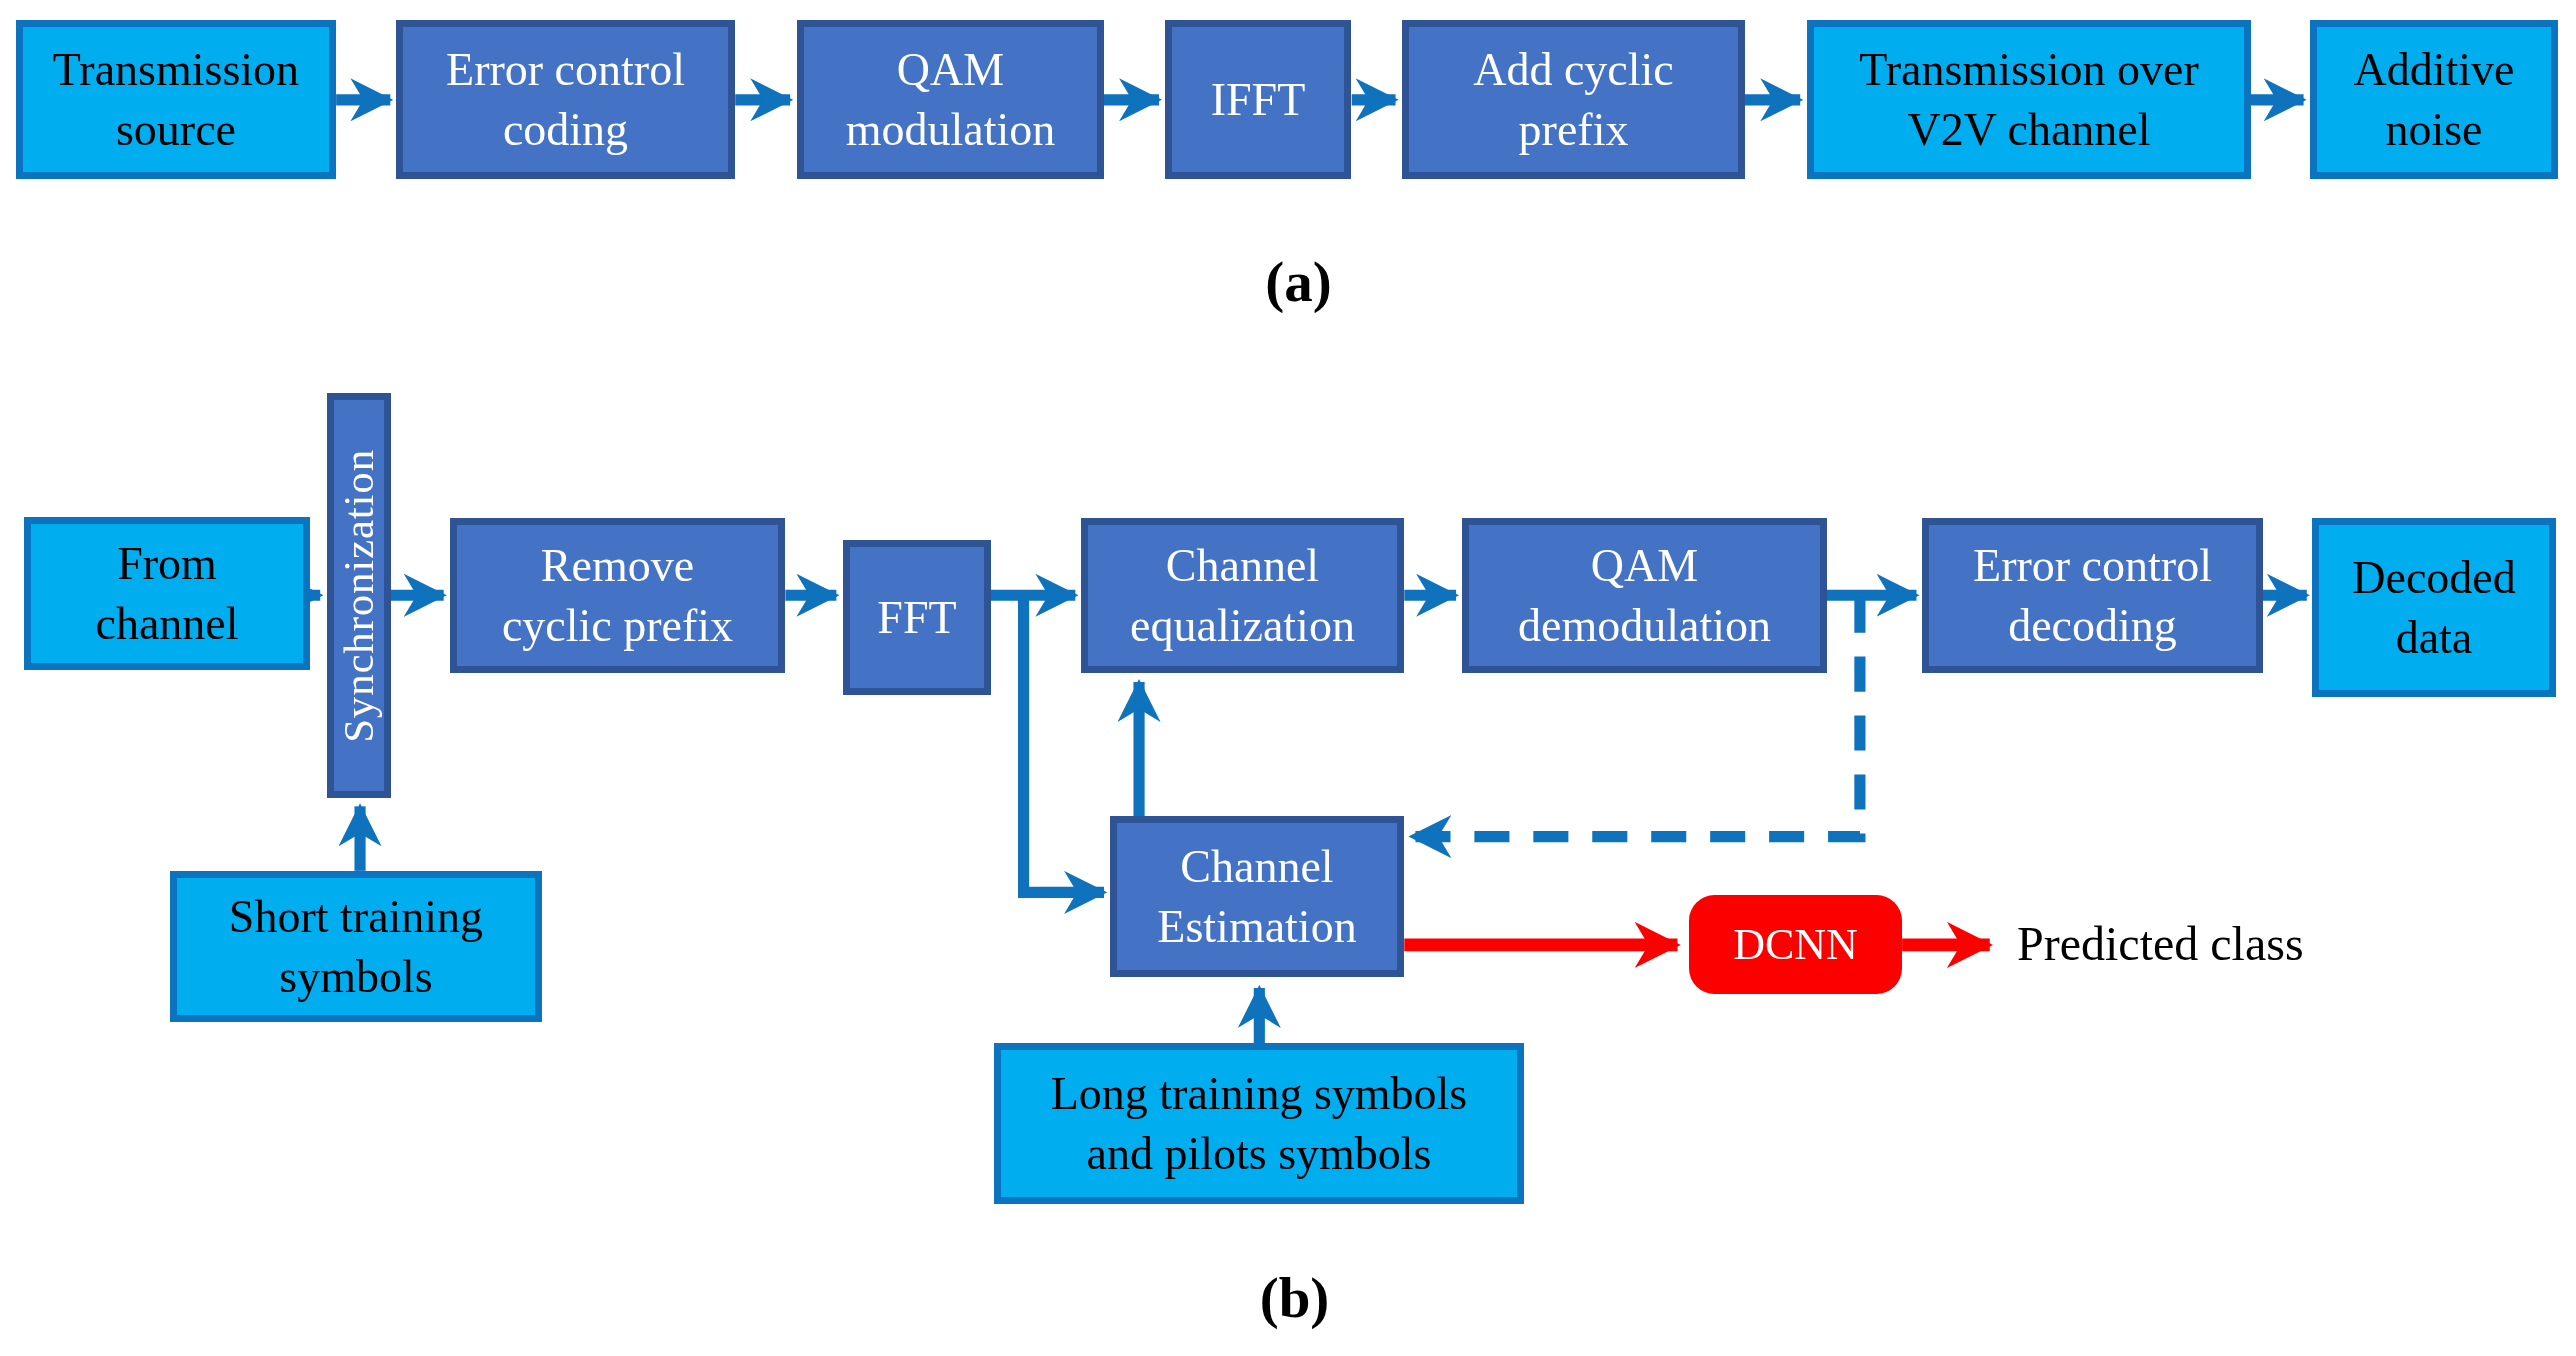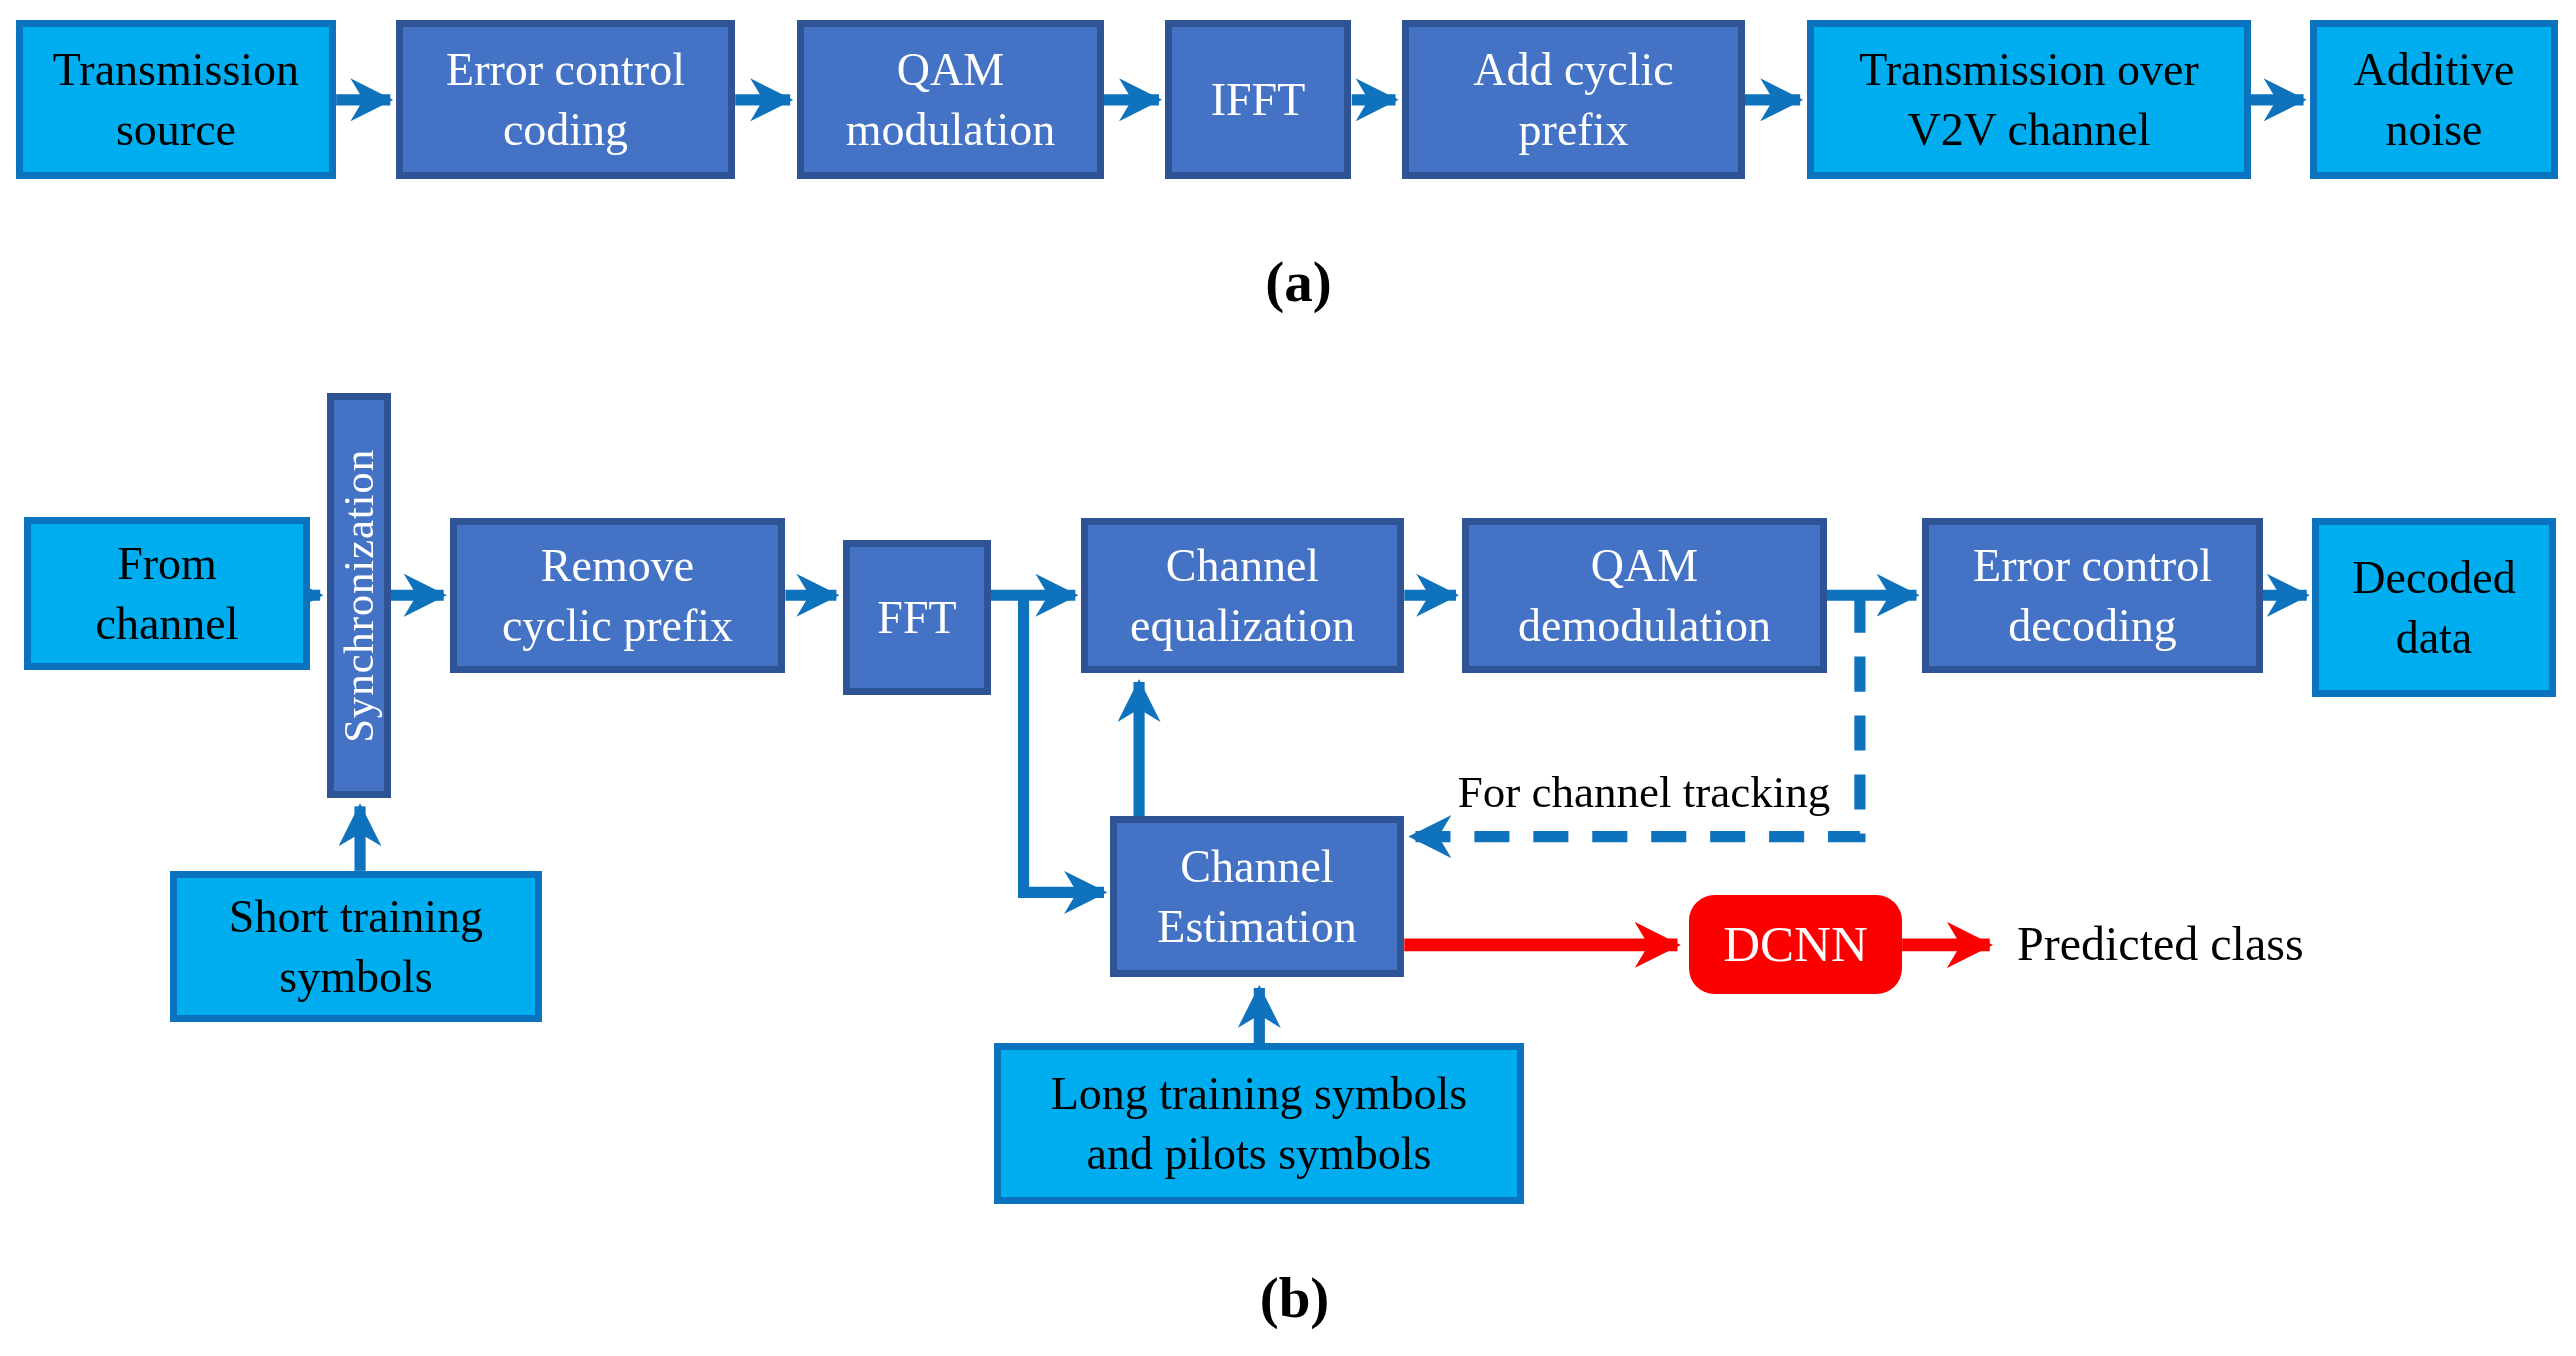--- a/index.html
+++ b/index.html
@@ -15,21 +15,21 @@
     font-family:"Liberation Serif","DejaVu Serif",serif;
   }
   .node{
     position:absolute;box-sizing:border-box;overflow:visible;
     display:flex;align-items:center;justify-content:center;text-align:center;
   }
   .node.cyan{background:var(--cyan_fill);border:7.2px solid var(--cyan_border);color:var(--text_dark);}
   .node.blue{background:var(--blue_fill);border:7.2px solid var(--blue_border);color:var(--text_light);}
   .node.red{background:var(--dcnn_fill);border:none;border-radius:25.5px;color:var(--text_light);}
   .box-label{white-space:pre-line;font-size:46px;line-height:1.30;}
-  .node.red .box-label{font-size:51px;}
+  .node.red .box-label{font-size:44px;}
   .node.vertical .box-label{transform:rotate(-90deg);white-space:nowrap;font-size:43px;letter-spacing:0.8px;}
   .caption{position:absolute;font-weight:bold;font-size:57px;color:var(--text_dark);text-align:center;}
   .annotation{position:absolute;font-size:45px;color:var(--text_dark);white-space:nowrap;}
   svg.connectors{position:absolute;left:0;top:0;pointer-events:none;}
   .conn{fill:none;stroke:var(--arrow_blue);stroke-width:14px;}
   .conn.dashed{stroke-dasharray:44 30;}
   .conn.redline{stroke:var(--arrow_red);stroke-width:16px;}
   #head-blue path{fill:var(--arrow_blue);}
   #head-red path{fill:var(--arrow_red);}
 </style>
@@ -145,19 +145,18 @@
 Estimation</span>
   </div>
   <div class="node cyan" style="left:994px;top:1043px;width:530px;height:161px">
     <span class="box-label">Long training symbols
 and pilots symbols</span>
   </div>
   <div class="node red" style="left:1689px;top:895px;width:213px;height:99px">
     <span class="box-label">DCNN</span>
   </div>
 
-  <div class="annotation" style="left:1424px;top:766px;width:440px;text-align:center">For channel tracking</div>
   <div class="annotation" style="left:2017px;top:916px;font-size:48px">Predicted class</div>
 
   <div class="caption" style="left:1135px;top:1265px;width:319px">(b)</div>
 
 </div>
 
 
 </body></html>

